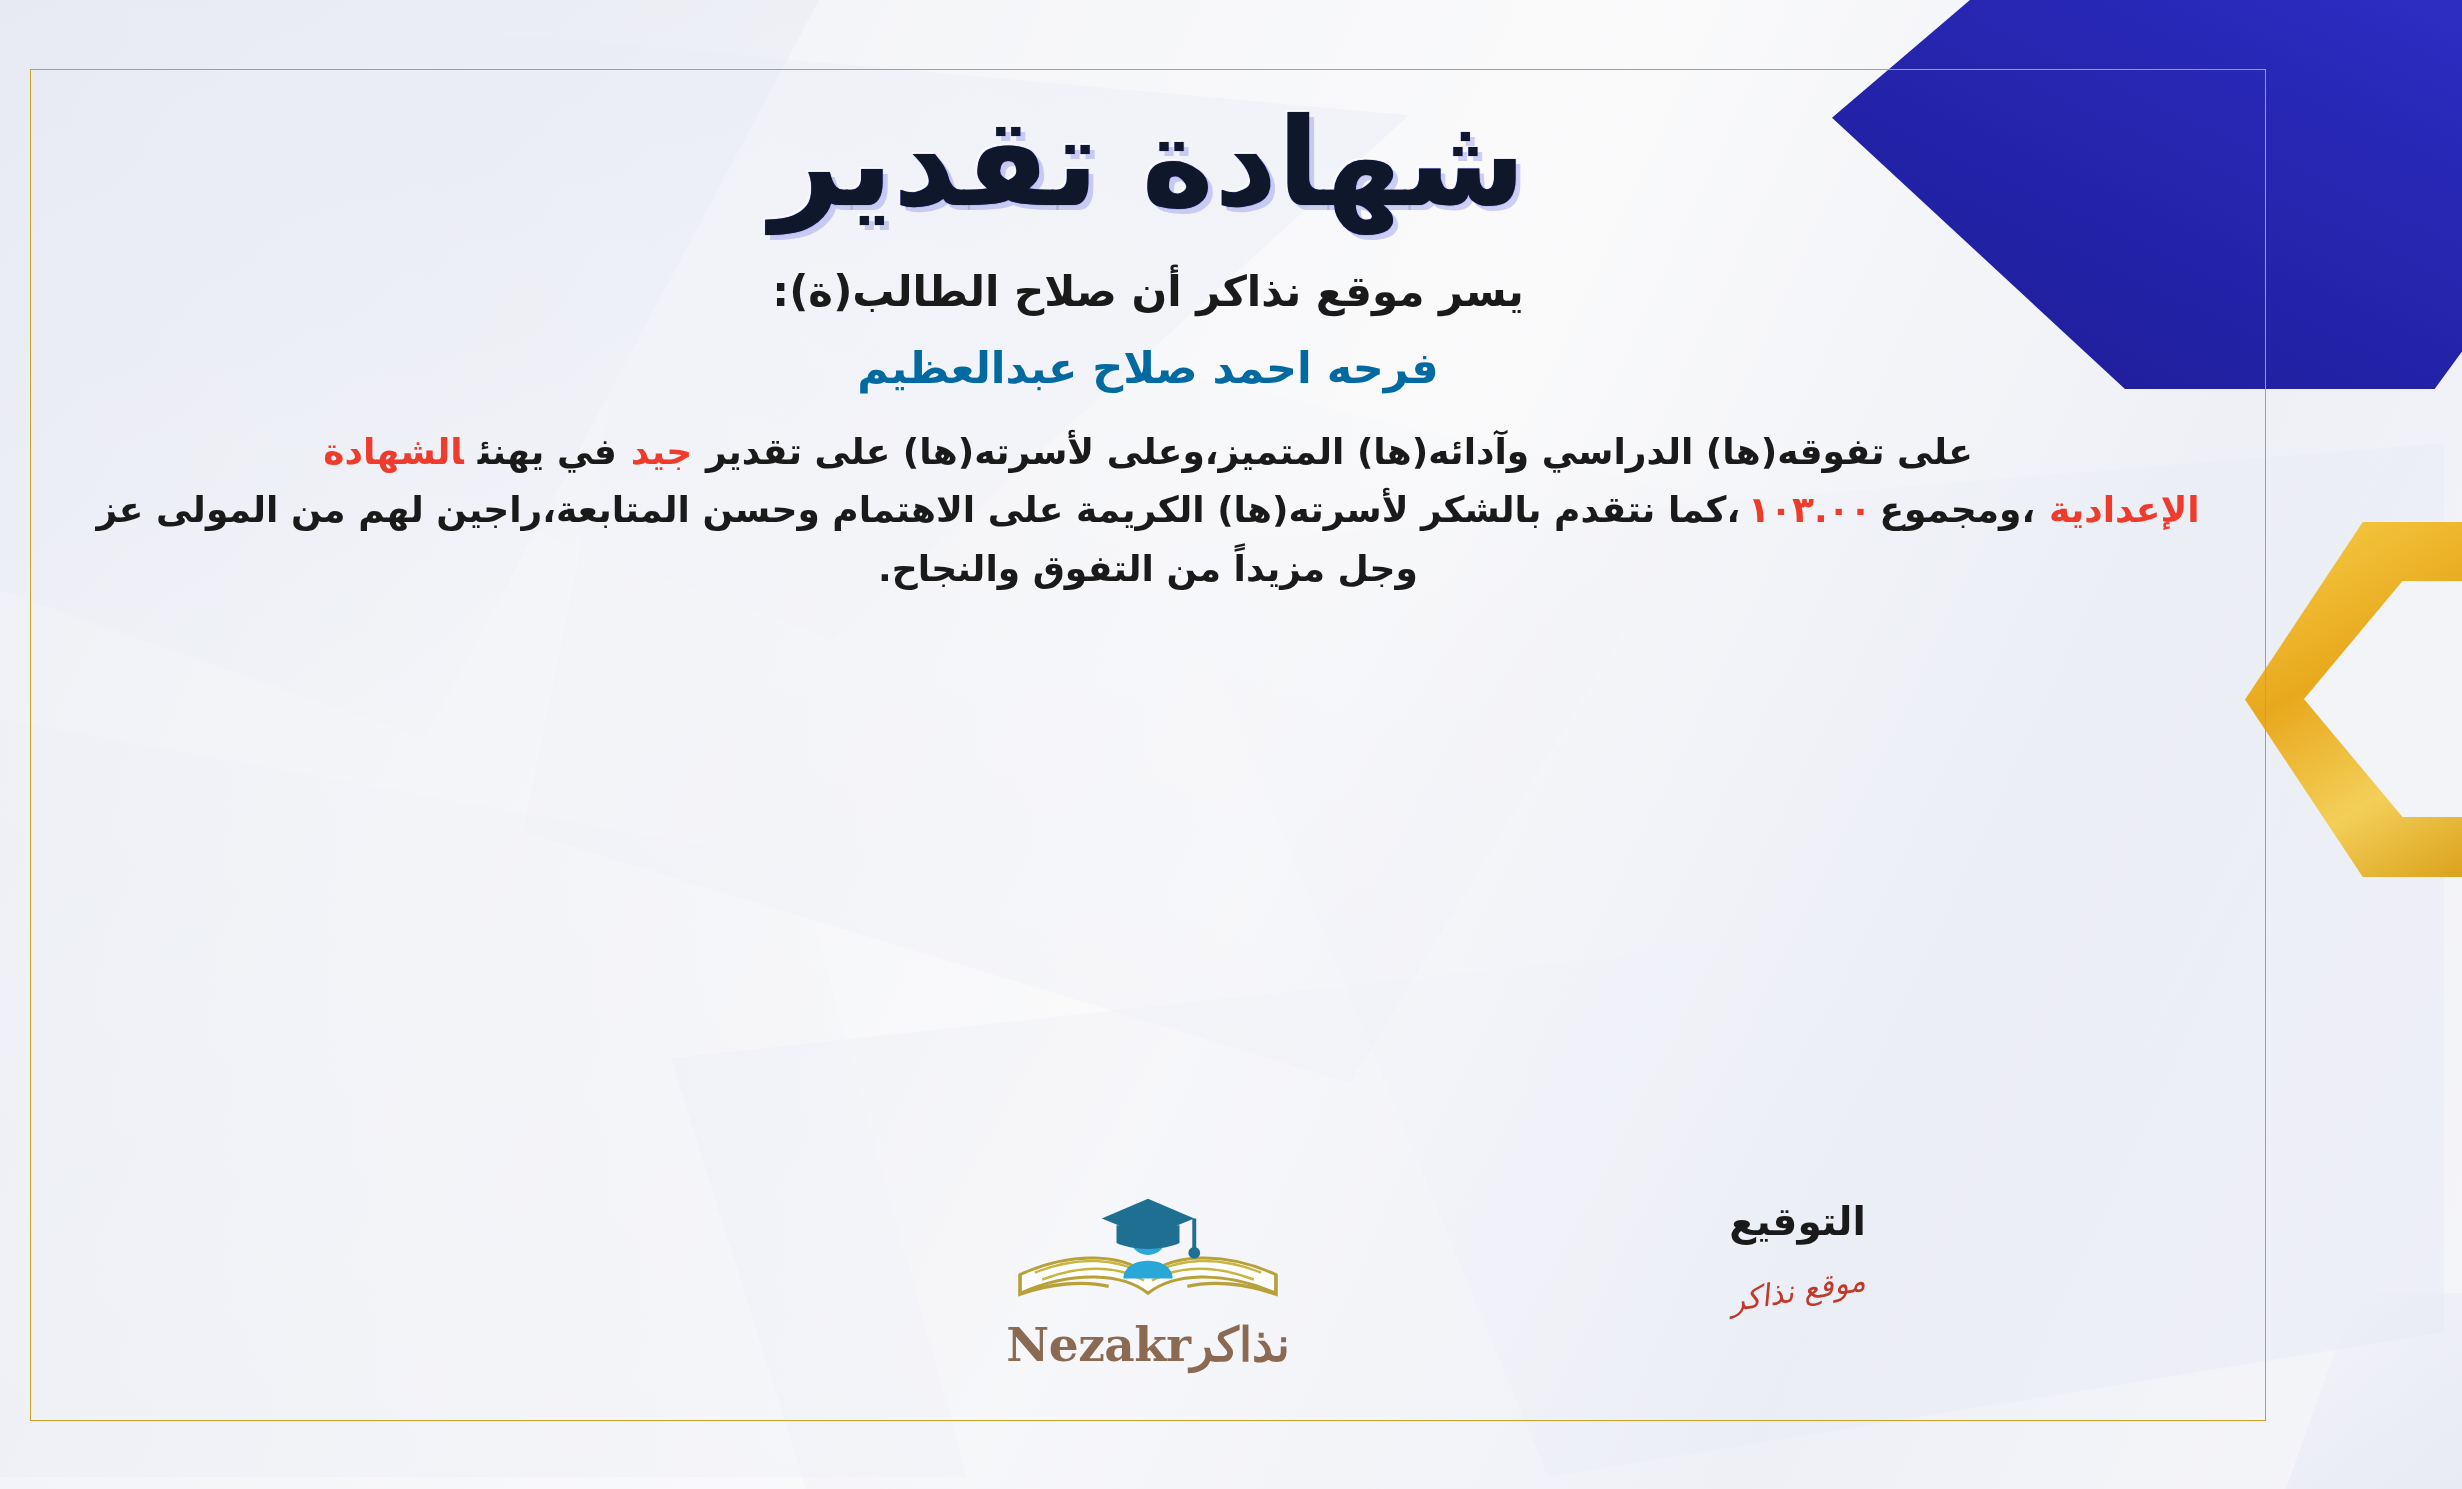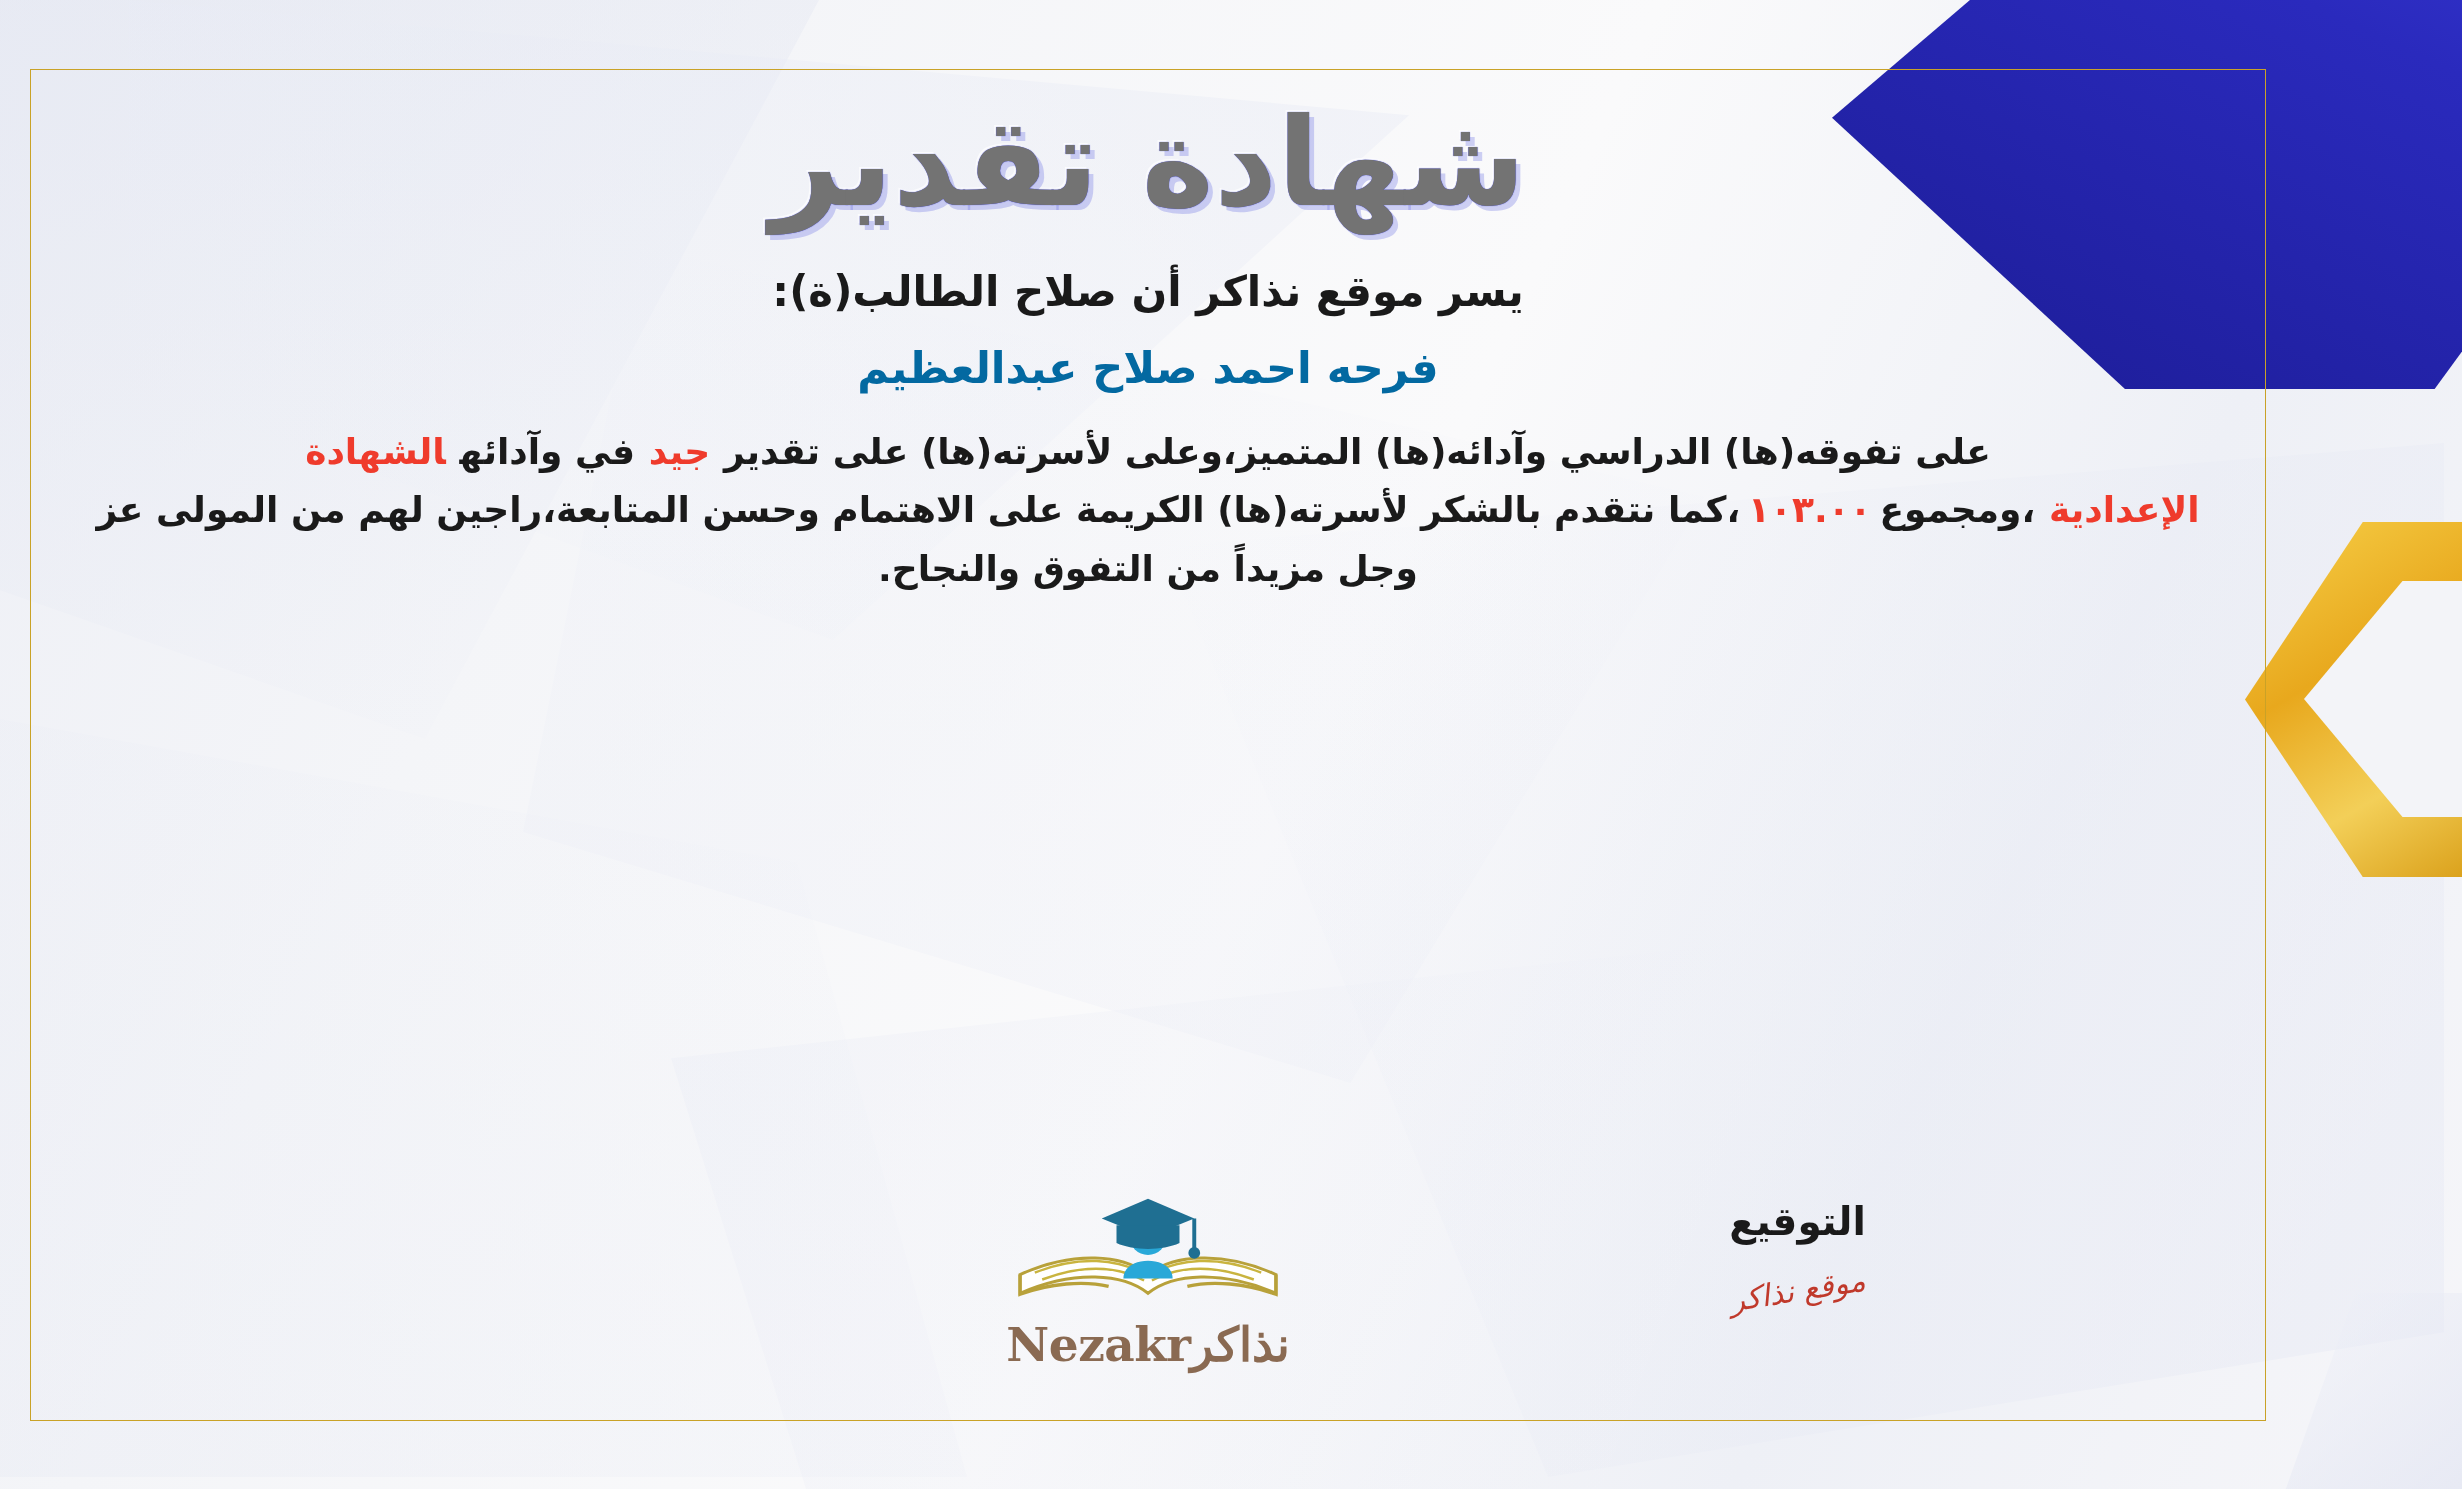--- a/index.html
+++ b/index.html
@@ -133,21 +133,21 @@
     left: 212px; right: 212px; top: 74px; bottom: 74px;
     text-align: center;
   }
 
   .title {
     margin-top: 20.7px;
     font-family: "DejaVu Sans", sans-serif;
     font-size: 123px;
     line-height: 1.1;
     font-weight: 700;
-    color: #737373;
+    color: #0f172a;
     letter-spacing: -2px;
     text-shadow:
       0 0 1px #2f33d6,
       4.9px 4.9px 0 rgba(120,125,230,0.35),
       -2px -2px 0 rgba(255,255,255,0.7);
     direction: rtl;
   }
 
   .intro {
     margin-top: 37px;
@@ -262,21 +262,21 @@
 
   <div class="content">
 
     <div class="title">شهادة تقدير</div>
 
     <div class="intro">يسر موقع نذاكر أن صلاح الطالب(ة):</div>
 
     <div class="student-name">فرحه احمد صلاح عبدالعظيم</div>
 
     <div class="body-text">
-      <span>على تفوقه(ها) الدراسي وآدائه(ها) المتميز،وعلى لأسرته(ها) على تقدير</span><span class="hl">جيد</span><span>في وآدائه</span><span class="hl">الشهادة الإعدادية</span><span>،ومجموع</span><span class="num">١٠٣.٠٠</span><span>،كما نتقدم بالشكر لأسرته(ها) الكريمة على الاهتمام وحسن المتابعة،راجين لهم من المولى عز وجل مزيداً من التفوق والنجاح.</span>
+      <span>على تفوقه(ها) الدراسي وآدائه(ها) المتميز،وعلى لأسرته(ها) على تقدير</span><span class="hl">جيد</span><span>في يهنئ</span><span class="hl">الشهادة الإعدادية</span><span>،ومجموع</span><span class="num">١٠٣.٠٠</span><span>،كما نتقدم بالشكر لأسرته(ها) الكريمة على الاهتمام وحسن المتابعة،راجين لهم من المولى عز وجل مزيداً من التفوق والنجاح.</span>
     </div>
 
     <div class="footer">
 
       <div class="signature-block">
         <div class="signature-label">التوقيع</div>
         <div class="signature-script">موقع نذاكر</div>
       </div>
 
       <div class="logo-block">

